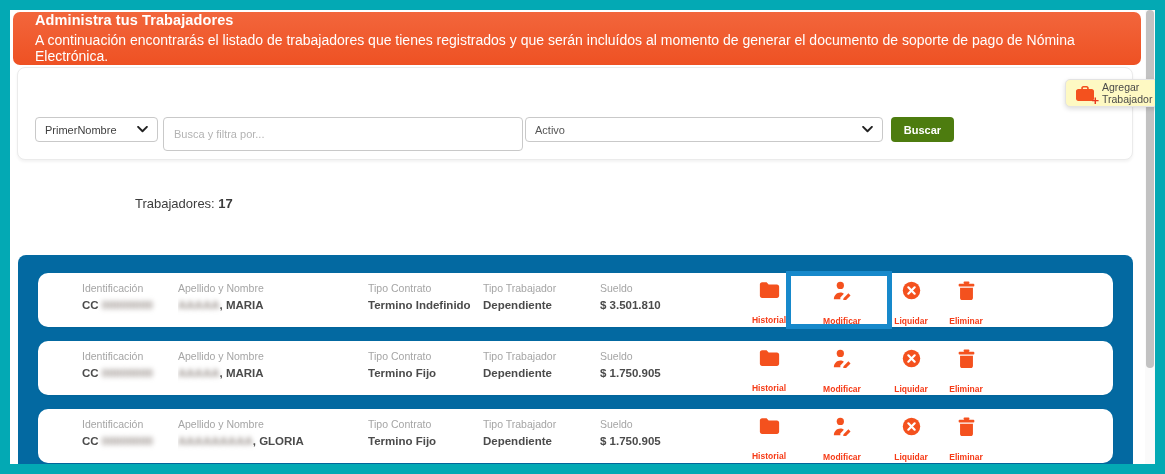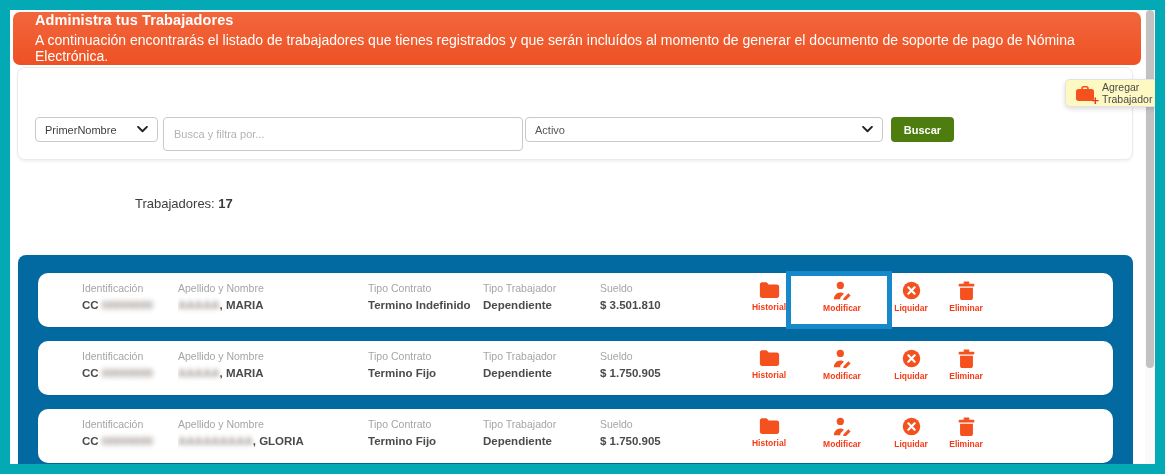--- a/index.html
+++ b/index.html
@@ -71,21 +71,21 @@
   
   .actions { display:flex; padding-top:8px; }
   .action {
     display:flex; flex-direction:column; align-items:center; cursor:pointer;
   }
   .action.a-historial { width:58px; }
   .action.a-modificar { width:88px; }
   .action.a-liquidar  { width:50px;align-items:center; }
   .action.a-eliminar  { width:60px; }
   .action svg { display:block; }
-  .action-label { font-size:8.5px; font-weight:bold; color:#f63b17; margin-top:3px; white-space:nowrap; }
+  .action-label { font-size:8.5px; font-weight:bold; color:#f63b17; margin-top:16px; white-space:nowrap; }
   .hl-box {
     position:absolute; left:748px; top:-2px; width:106px; height:58px;
     border:5px solid #1789cb; z-index:3; pointer-events:none;
   }
   
   .scrollbar { position:absolute; right:0; top:0; width:10px; height:454px; background:#fafafa; }
   .scroll-thumb { position:absolute; right:1px; top:0; width:8px; height:358px; background:#c2c2c2; border-radius:4px; }
 </style>
 </head>
 <body>

